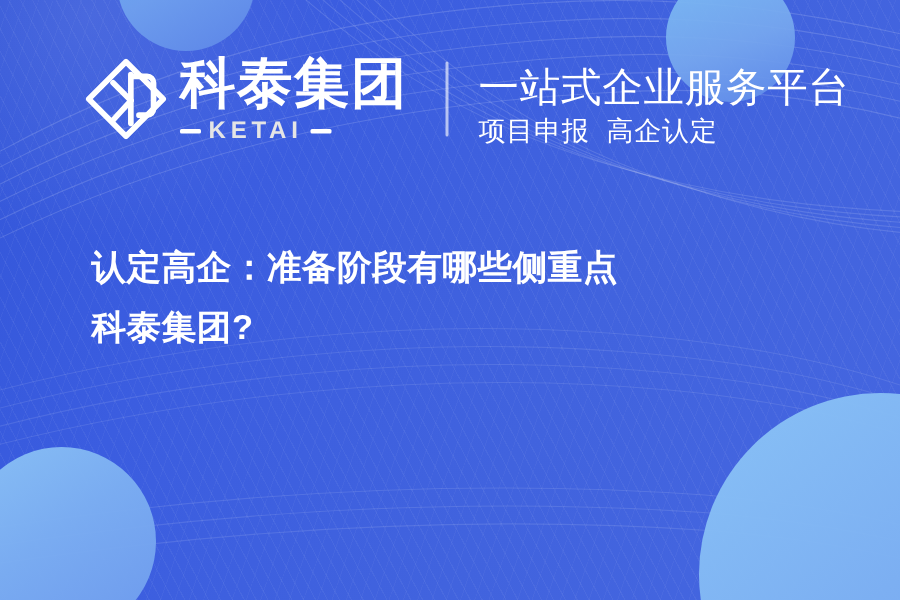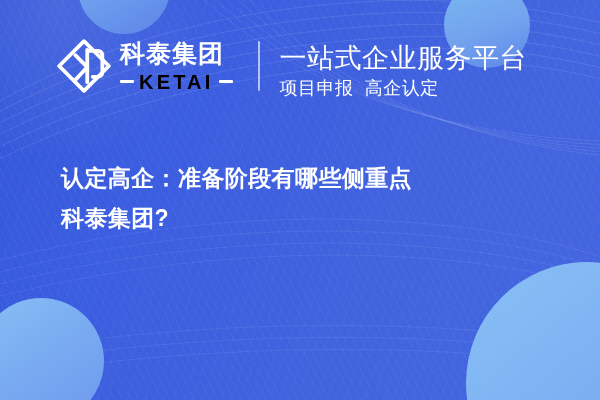--- a/index.html
+++ b/index.html
@@ -106,43 +106,43 @@
     flex: 0 0 auto;
   }
   .logo-words {
     margin-left: 9px;
     display: flex;
     flex-direction: column;
     justify-content: center;
   }
   .logo-cn {
     color: #ffffff;
-    font-size: 25px;
+    font-size: 37px;
     font-weight: 700;
     letter-spacing: 1px;
     line-height: 1;
     font-family: "Liberation Sans", "DejaVu Sans", sans-serif;
     white-space: nowrap;
   }
   .logo-en-row {
     display: flex;
     align-items: center;
     margin-top: 6px;
     gap: 5px;
   }
   .logo-dash {
     display: block;
     width: 14px;
     height: 3px;
     background: #ffffff;
     border-radius: 1px;
   }
   .logo-en {
-    color: #000000;
-    font-size: 20px;
+    color: #e5e5e5;
+    font-size: 16px;
     font-weight: 700;
     letter-spacing: 3.2px;
     line-height: 1;
     white-space: nowrap;
   }
 
   .divider {
     width: 2px;
     height: 50px;
     background: rgba(255,255,255,.62);

